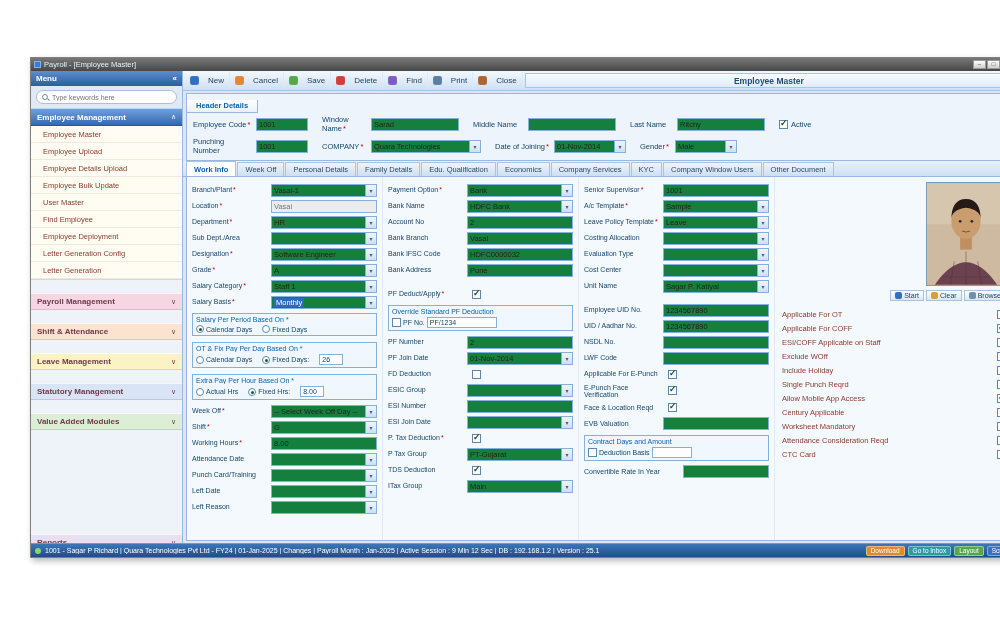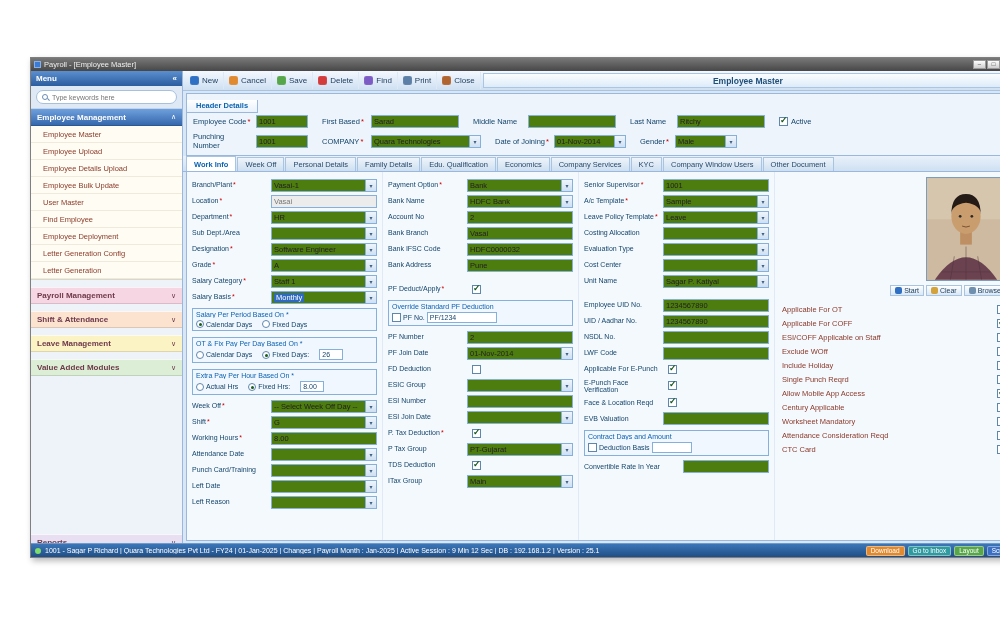--- a/index.html
+++ b/index.html
@@ -19,38 +19,38 @@
   .menuhdr .collapse{margin-left:auto;font-size:8px;}
   .searchrow{padding:4px 5px;background:#dfe9f6;border-bottom:1px solid #c2d4ea;flex:none;}
   .searchbox{height:14px;background:#fff;border:1px solid #a8c0dc;border-radius:7px;display:flex;align-items:center;padding:0 5px;gap:4px;}
   .mag{width:6px;height:6px;border:1px solid #6a8db5;border-radius:50%;position:relative;flex:none;}
   .mag::after{content:"";position:absolute;width:3px;height:1px;background:#6a8db5;transform:rotate(45deg);right:-3px;bottom:-1px;}
   .searchbox input{border:none;outline:none;background:none;font-size:7px;color:#8a9ab0;width:100%;font-family:inherit;}
   .secblue{height:17px;flex:none;background:linear-gradient(#6fa0dd,#3568ad);color:#fff;font-weight:bold;font-size:8px;display:flex;align-items:center;padding:0 6px;border-bottom:1px solid #2c578f;}
   .secblue .arr{margin-left:auto;font-weight:normal;font-size:7px;}
   .itemlist{background:#fffdf3;border-bottom:1px solid #d8d8c8;flex:none;}
   .sitem{height:17px;display:flex;align-items:center;padding:0 4px 0 12px;font-size:7.5px;color:#8b3a2a;border-bottom:1px solid #efeadb;white-space:nowrap;overflow:hidden;}
-  .ssec{height:17px;flex:none;margin-top:7px;background:var(--c,#eee);color:#6e3a4a;font-weight:bold;font-size:8px;display:flex;align-items:center;padding:0 6px;border-top:1px solid rgba(255,255,255,.7);border-bottom:1px solid rgba(0,0,0,.12);}
+  .ssec{height:17px;flex:none;margin-top:13px;background:var(--c,#eee);color:#6e3a4a;font-weight:bold;font-size:8px;display:flex;align-items:center;padding:0 6px;border-top:1px solid rgba(255,255,255,.7);border-bottom:1px solid rgba(0,0,0,.12);}
   .ssec .arr{margin-left:auto;font-weight:normal;font-size:7px;}
   .partialwrap{margin-top:auto;height:9px;overflow:hidden;flex:none;}
   .partialwrap .ssec{margin-top:0;}
   
   .main{flex:1;display:flex;flex-direction:column;min-width:0;background:#d9e7f5;}
   .toolbar{height:20px;flex:none;background:linear-gradient(#f3f8fe,#cfe0f2);border-bottom:1px solid #a8c4e0;display:flex;align-items:stretch;padding:1px 2px;}
-  .tbtn{display:flex;align-items:center;gap:3px;padding:0 5px;font-size:8px;color:#1a3a5c;border-right:1px solid #dde9f5;white-space:nowrap;}
+  .tbtn{display:flex;align-items:center;gap:9px;padding:0 5px;font-size:8px;color:#1a3a5c;border-right:1px solid #dde9f5;white-space:nowrap;}
   .tbicon{width:9px;height:9px;border-radius:2px;background:var(--c,#888);box-shadow:inset 0 0 1px rgba(255,255,255,.6);flex:none;}
   .ttitle{flex:1;margin:1px 2px;border:1px solid #aac6e2;background:linear-gradient(#fbfdff,#ddecf9);display:flex;align-items:center;justify-content:center;color:#1f4e79;font-weight:bold;font-size:8.5px;}
   
   .hdrpanel{margin:2px 3px 0;border:1px solid #9ab8dd;background:#edf4fc;flex:none;padding:0 0 3px;}
   .hdrtab{display:inline-block;background:linear-gradient(#ffffff,#e8f1fa);border:1px solid #9ab8dd;border-top:none;border-left:none;padding:1px 9px 2px;color:#0b62b0;font-weight:bold;font-size:7.5px;}
   .hrow{display:flex;align-items:center;padding:2px 6px;gap:14px;}
   .hfield{display:flex;align-items:center;}
   .lblw{color:#14456b;font-size:7.5px;margin-right:3px;width:var(--lw,auto);flex:none;}
   .req{color:#c00;margin-left:1px;}
-  .ctl{height:13px;background:#4d7c0f;border:1px solid #86b0dc;position:relative;display:flex;align-items:center;padding:0 2px;font-size:7.5px;color:#222;overflow:hidden;}
+  .ctl{height:13px;background:#15803d;border:1px solid #86b0dc;position:relative;display:flex;align-items:center;padding:0 2px;font-size:7.5px;color:#222;overflow:hidden;}
   .hfield .ctl{width:var(--w,88px);flex:none;}
   [data-kind="select"] .ctl::after,[data-kind="selecthl"] .ctl::after,[data-kind="date"] .ctl::after{content:"▾";position:absolute;right:0;top:0;bottom:0;width:10px;background:linear-gradient(#eef5fc,#cfe0f2);border-left:1px solid #86b0dc;font-size:6px;color:#3f618a;display:flex;align-items:center;justify-content:center;}
   [data-kind="disabled"] .ctl{background:#ececec;color:#777;}
   [data-kind="selecthl"] .ctl .val{background:#2e6ac0;color:#fff;padding:0 2px;}
   [data-kind="check"] .ctl{background:transparent;border-color:transparent;}
   .cb{width:9px;height:9px;flex:none;background:#fff;border:1px solid #5f87ae;display:inline-block;position:relative;}
   .on .cb::after,.cb.on::after{content:"✓";position:absolute;left:0;top:-3px;font-size:9px;color:#14571f;font-weight:bold;}
   .hactive{display:flex;align-items:center;gap:3px;}
   
   .tabstrip{height:16px;flex:none;display:flex;align-items:flex-end;padding:1px 3px 0;background:linear-gradient(#e9f1fb,#cfe0f2);border-bottom:1px solid #9ab8dd;}
@@ -157,20 +157,24 @@
           <span class="arr">∨</span>
         </div>
           <div class="ssec" style="--c: #fbe3d0;">
           <span>Shift &amp; Attendance</span>
           <span class="arr">∨</span>
         </div>
           <div class="ssec" style="--c: #fcf3c5;">
           <span>Leave Management</span>
           <span class="arr">∨</span>
         </div>
+          <div class="ssec" style="--c: #d9e4f6;">
+          <span>Statutory Management</span>
+          <span class="arr">∨</span>
+        </div>
           <div class="ssec" style="--c: #dcefd6;">
           <span>Value Added Modules</span>
           <span class="arr">∨</span>
         </div>
         <div class="partialwrap">
           <div class="ssec" style="--c:#e8e0f2">
             <span>Reports</span>
             <span class="arr">∨</span>
           </div>
         </div>
@@ -213,21 +217,21 @@
         <div class="hdrpanel">
           <span class="hdrtab">Header Details</span>
           <div class="hrow">
             <span class="hfield" data-kind="text" style="--w: 52px; --lw: 60px;">
               <span class="lblw"><span>Employee Code</span><span class="req">*</span></span>
               <span class="ctl">
                   <span class="val">1001</span>
                 </span>
             </span>
               <span class="hfield" data-kind="text" style="--w: 88px; --lw: 46px;">
-              <span class="lblw"><span>First Based</span><span class="req">*</span></span>
+              <span class="lblw"><span>Window Name</span><span class="req">*</span></span>
               <span class="ctl">
                   <span class="val">Sarad</span>
                 </span>
             </span>
               <span class="hfield" data-kind="text" style="--w: 88px; --lw: 52px;">
               <span class="lblw"><span>Middle Name</span><span class="req"></span></span>
               <span class="ctl">
                   <span class="val"></span>
                 </span>
             </span>

